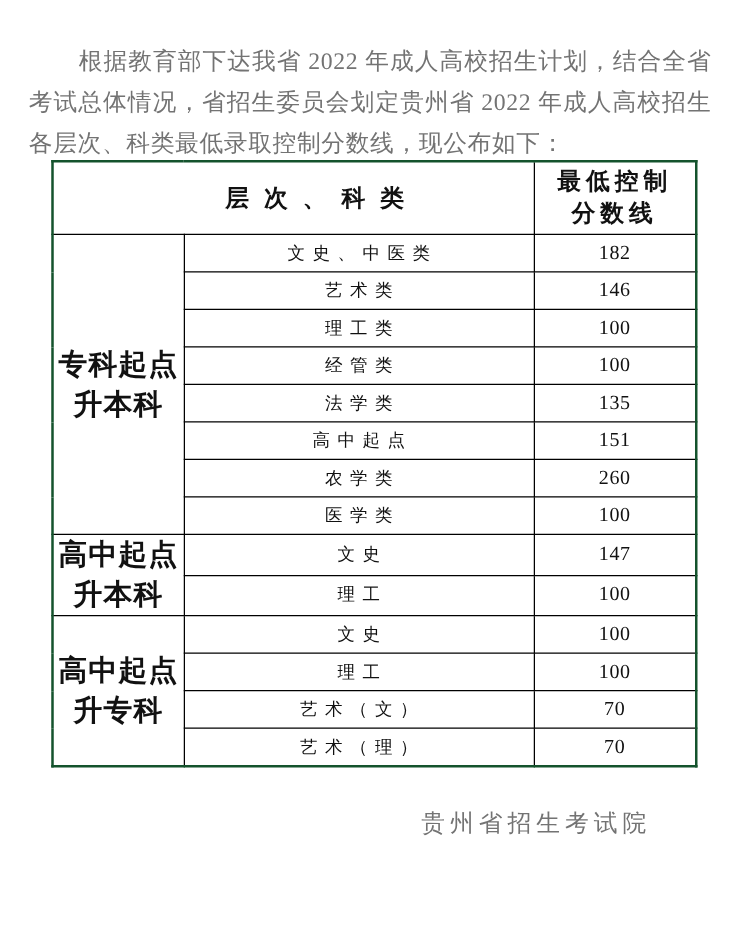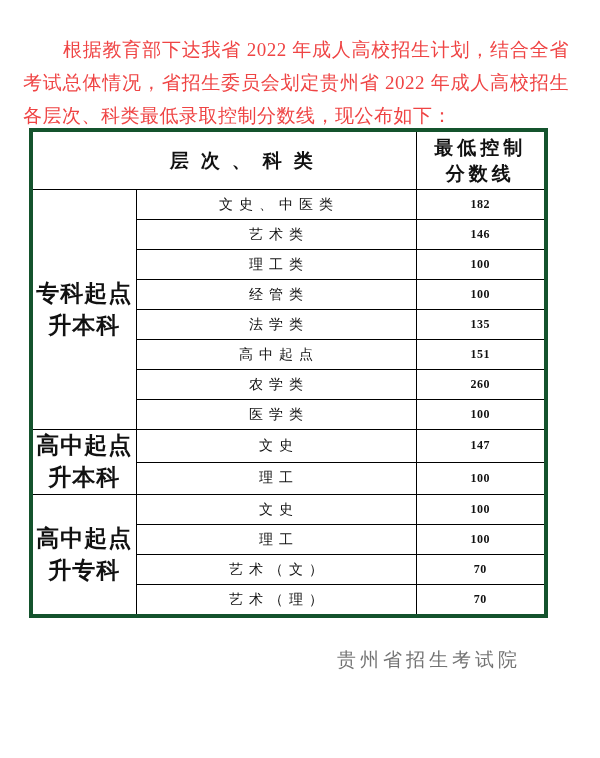--- a/index.html
+++ b/index.html
@@ -26,32 +26,32 @@
     position: absolute;
     left: 23px;
     top: 33px;
     width: 546px;
     margin: 0;
     font-size: 19px;
     line-height: 33px;
     letter-spacing: 0.5px;
     text-indent: 40px;
     text-align: justify;
-    color: #ef4444;
+    color: #737373;
   }
 
   
   table.score-table {
     position: absolute;
-    left: 29px;
+    left: 41px;
     top: 128px;
     width: 515px;
     border-collapse: collapse;
     table-layout: fixed;
-    border: 4px solid #14532d;
+    border: 2px solid #14532d;
   }
   table.score-table th,
   table.score-table td {
     border: 1px solid #000;
     padding: 0;
     vertical-align: middle;
     text-align: center;
     color: #111;
   }
   tr.head th {
@@ -76,22 +76,22 @@
     letter-spacing: 1px;
   }
   td.cat {
     height: 29px;
     font-size: 14px;
     letter-spacing: 6px;
     text-indent: 6px;
   }
   td.score {
     height: 29px;
-    font-size: 12px;
-    font-weight: bold;
+    font-size: 16px;
+    font-weight: normal;
     letter-spacing: 0.5px;
   }
 
   
   .footer {
     position: absolute;
     left: 337px;
     top: 646px;
     font-size: 19px;
     line-height: 28px;

